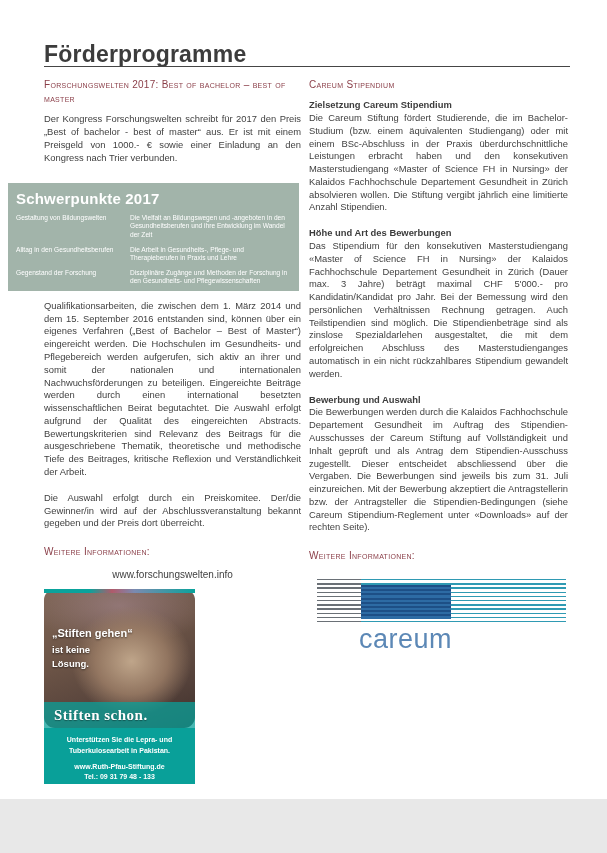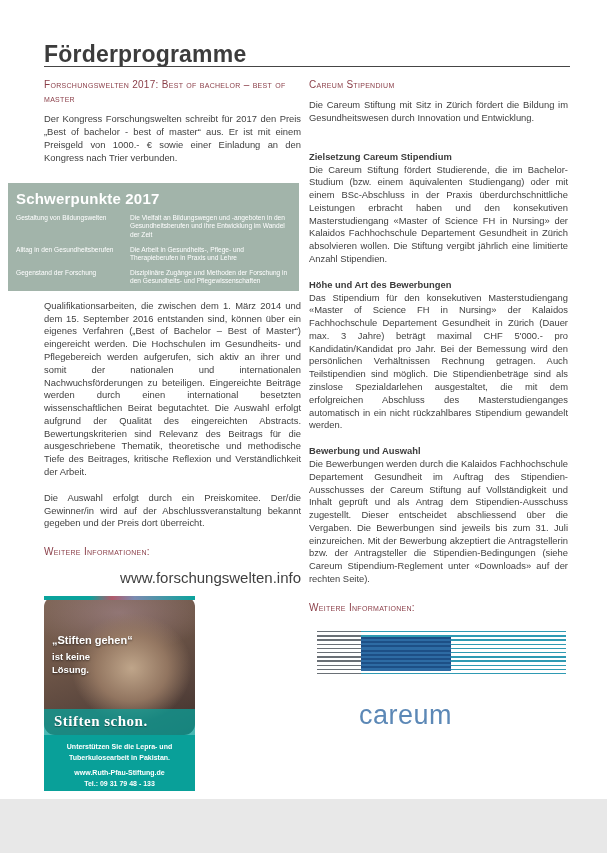--- a/index.html
+++ b/index.html
@@ -22,21 +22,21 @@
   .col-left{left:44px;width:257px;}
   .col-right{left:309px;width:259px;}
   .sc-heading{
     font-variant:small-caps;font-weight:400;color:#8a3e48;font-size:10px;
     line-height:1.42;letter-spacing:0.3px;text-align:left;margin:0 0 7px 0;
   }
   p{margin:0;}
   .gap-s{margin-top:13px;}
   .subhead{font-weight:700;color:#3c3c3c;}
   .wi-heading{margin-top:15px;margin-bottom:9px;}
-  .link{font-size:15px;text-align:right;color:#3f3f3f;}
+  .link{font-size:10px;text-align:center;color:#3f3f3f;}
   
   .sp-box{
     margin:18px 0 9px -36px;width:291px;box-sizing:border-box;
     background:#a2b4aa;color:#ffffff;padding:6px 8px 5px 8px;text-align:left;
   }
   .sp-title{font-size:15px;font-weight:700;letter-spacing:0.2px;margin-bottom:5px;}
   .sp-row{display:flex;margin-bottom:6px;}
   .sp-row:last-child{margin-bottom:0;}
   .sp-label{width:108px;flex:0 0 108px;font-size:6.6px;line-height:1.3;padding-right:6px;}
   .sp-text{flex:1;font-size:6.6px;line-height:1.3;}
@@ -79,21 +79,21 @@
   .logo-stripes-gray{
     position:absolute;left:8px;top:2px;width:44px;height:46px;
     background:repeating-linear-gradient(180deg,#6a7076 0 1.4px, #ffffff 1.4px 4.2px);
   }
   .logo-block{
     position:absolute;left:52px;top:8px;width:90px;height:34px;
     background:repeating-linear-gradient(180deg,#1d4f86 0 2.1px, #2d6ba4 2.1px 4.2px);
   }
   .logo-word{
     position:absolute;left:50px;top:44px;font-size:27px;color:#5c88b6;
-    letter-spacing:0.5px;font-weight:400;margin-top:24px;
+    letter-spacing:0.5px;font-weight:400;
   }
   
   .footer-num{position:absolute;left:14px;top:815px;font-size:9px;color:#4a4a4a;}
   .footer-line{
     position:absolute;left:158px;top:815px;font-size:8.6px;color:#4a4a4a;
     letter-spacing:1.4px;word-spacing:2px;
   }
 </style>
 </head>
 <body>
@@ -146,21 +146,20 @@
         <div>Tuberkulosearbeit in Pakistan.</div>
         <div class="spacer"></div>
         <div>www.Ruth-Pfau-Stiftung.de</div>
         <div>Tel.: 09 31 79 48 - 133</div>
       </div>
     </div>
   </div>
 
   <div class="col col-right">
     <h2 class="sc-heading">Careum Stipendium</h2>
-    <p style="margin-bottom:26px;">Die Careum Stiftung mit Sitz in Zürich fördert die Bildung im Gesundheitswesen durch Innovation und Entwicklung.</p>
 
     <div>
       <span class="subhead">Zielsetzung Careum Stipendium</span>
       <p>Die Careum Stiftung fördert Studierende, die im Bachelor-Studium (bzw. einem äquivalenten Studiengang) oder mit einem BSc-Abschluss in der Praxis überdurchschnittliche Leistungen erbracht haben und den konsekutiven Masterstudiengang «Master of Science FH in Nursing» der Kalaidos Fachhochschule Departement Gesundheit in Zürich absolvieren wollen. Die Stiftung vergibt jährlich eine limitierte Anzahl Stipendien.</p>
     </div>
     <div class="gap-s">
       <span class="subhead">Höhe und Art des Bewerbungen</span>
       <p>Das Stipendium für den konsekutiven Masterstudiengang «Master of Science FH in Nursing» der Kalaidos Fachhochschule Departement Gesundheit in Zürich (Dauer max. 3 Jahre) beträgt maximal CHF 5'000.- pro Kandidatin/Kandidat pro Jahr. Bei der Bemessung wird den persönlichen Verhältnissen Rechnung getragen. Auch Teilstipendien sind möglich. Die Stipendienbeträge sind als zinslose Spezialdarlehen ausgestaltet, die mit dem erfolgreichen Abschluss des Masterstudienganges automatisch in ein nicht rückzahlbares Stipendium gewandelt werden.</p>
     </div>
     <div class="gap-s">

